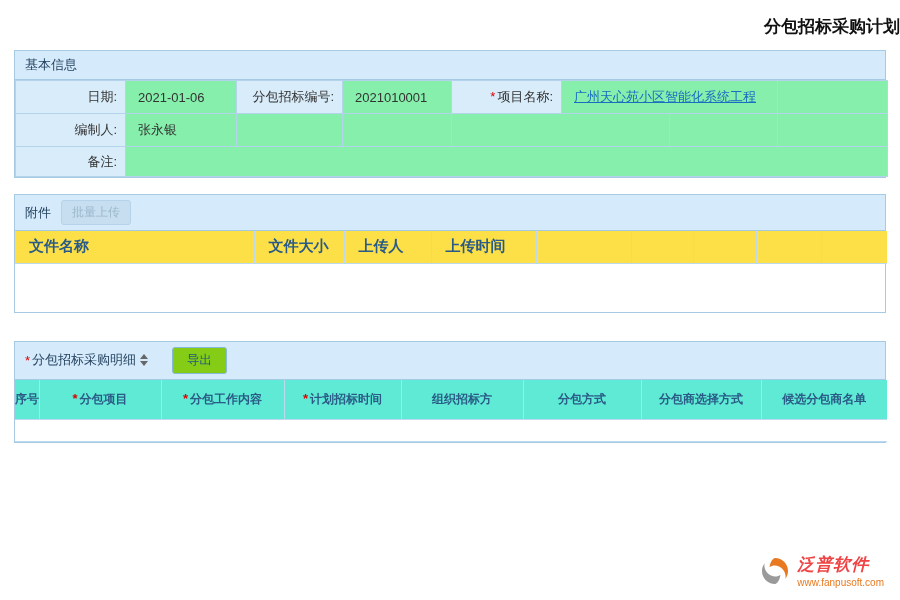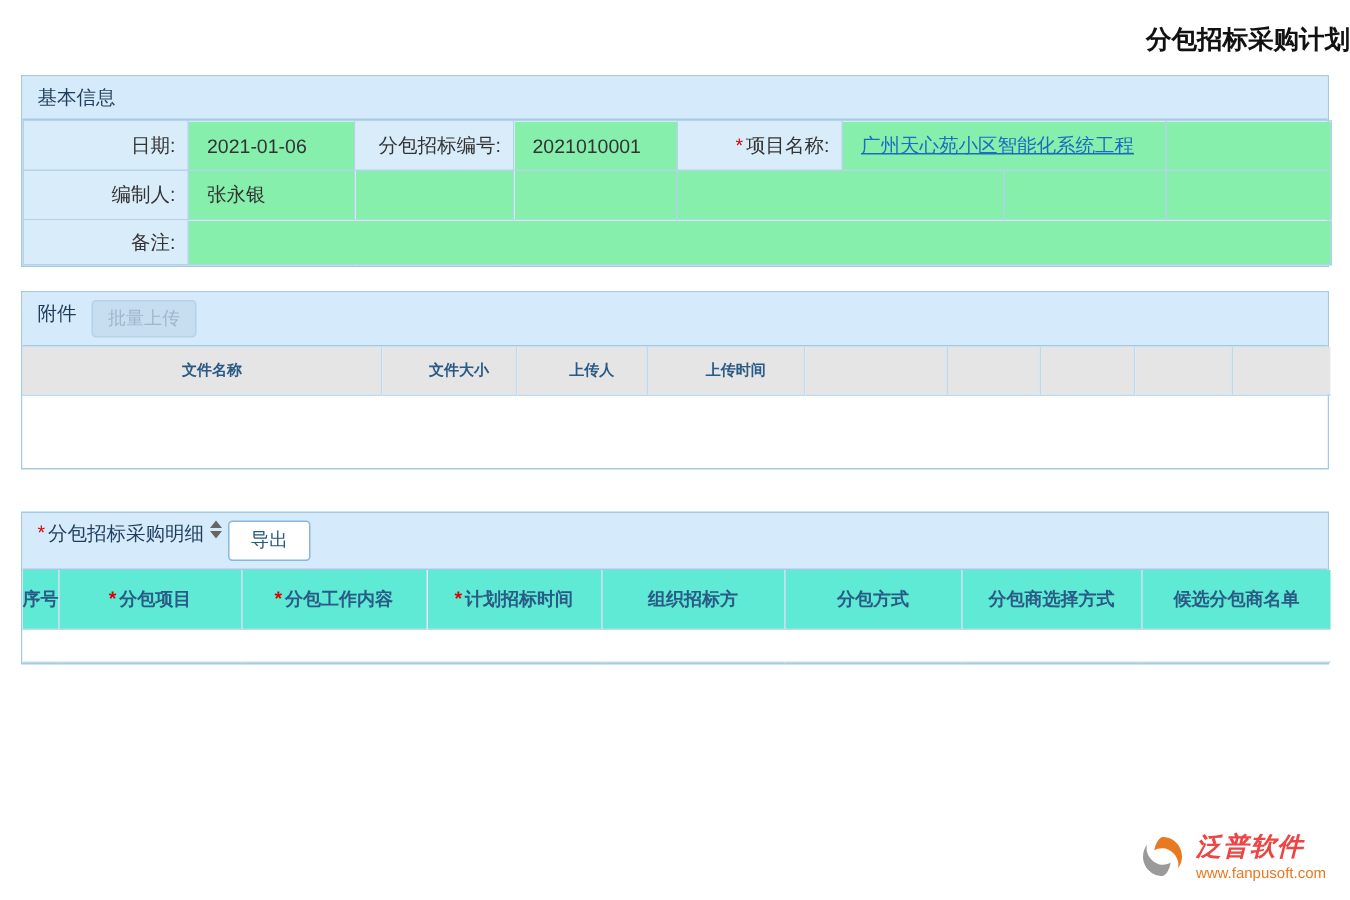--- a/index.html
+++ b/index.html
@@ -13,21 +13,21 @@
   .page-title {
     text-align:right; font-size:17px; font-weight:bold; color:#111;
     padding:15px 0 12px 0;
   }
   .section {
     margin:0 14px; border:1px solid #a5cae2; background:#fff;
   }
   .section-header {
     background:#d5eafa; border-bottom:1px solid #a5cae2;
     padding:5px 10px; font-size:13px; color:#1f3d5c;
-    display:flex; 
+    display:flex; align-items:center;
   }
   .section-header .title-text { font-weight:normal; }
 
   
   table { border-collapse:collapse; width:100%; table-layout:fixed; }
   .info-table td {
     border:1px solid #b3d4ea; font-size:13px; padding:0 8px; height:33px;
     overflow:hidden; white-space:nowrap;
   }
   .info-table td.label {
@@ -39,36 +39,36 @@
   a.link { color:#1a6ec0; text-decoration:underline; font-size:13px; }
 
   
   .attach-gap { height:16px; }
   .upload-btn {
     margin-left:10px; background:#c6deef; border:1px solid #b6d2e8;
     color:#9db7cb; font-size:12px; padding:3px 10px; border-radius:3px;
     cursor:pointer; font-family:inherit;
   }
   .col-header td {
-    background:#e5e5e5; border-left:1px solid #bcd9ee; border-bottom:1px solid #bcd9ee;
-    font-size:10px; font-weight:bold; color:#2a5a86;
-    height:32px; padding:0 0 0 14px; text-align:center; white-space:nowrap; overflow:hidden;
+    background:#fde047; border-left:1px solid #bcd9ee; border-bottom:1px solid #bcd9ee;
+    font-size:15px; font-weight:bold; color:#2a5a86;
+    height:32px; padding:0 0 0 14px; text-align:left; white-space:nowrap; overflow:hidden;
   }
   .col-header td:first-child { border-left:none; }
   .attach-body { height:48px; background:#fff; }
 
   
   .details-gap { height:28px; }
   .details-header { padding:5px 10px; }
   .sort-icon { display:inline-flex; flex-direction:column; margin-left:4px; cursor:pointer; }
   .tri { width:0; height:0; border-left:4px solid transparent; border-right:4px solid transparent; }
   .tri.up { border-bottom:5px solid #666; margin-bottom:2px; }
   .tri.down { border-top:5px solid #666; }
   .export-btn {
-    margin-left:4px; background:#ffffff; border:1px solid #86b8da;
+    margin-left:24px; background:#84cc16; border:1px solid #86b8da;
     color:#24597f; font-size:12.5px; padding:4px 14px; border-radius:3px;
     cursor:pointer; font-family:inherit;
   }
   .details-table .col-header td {
     background:#5eead4; height:40px; padding:0 0; text-align:center; font-size:12px;
   }
   .details-table .empty-row td {
     height:22px; background:#fff; border-bottom:1px solid #bcd9ee;
   }
 

